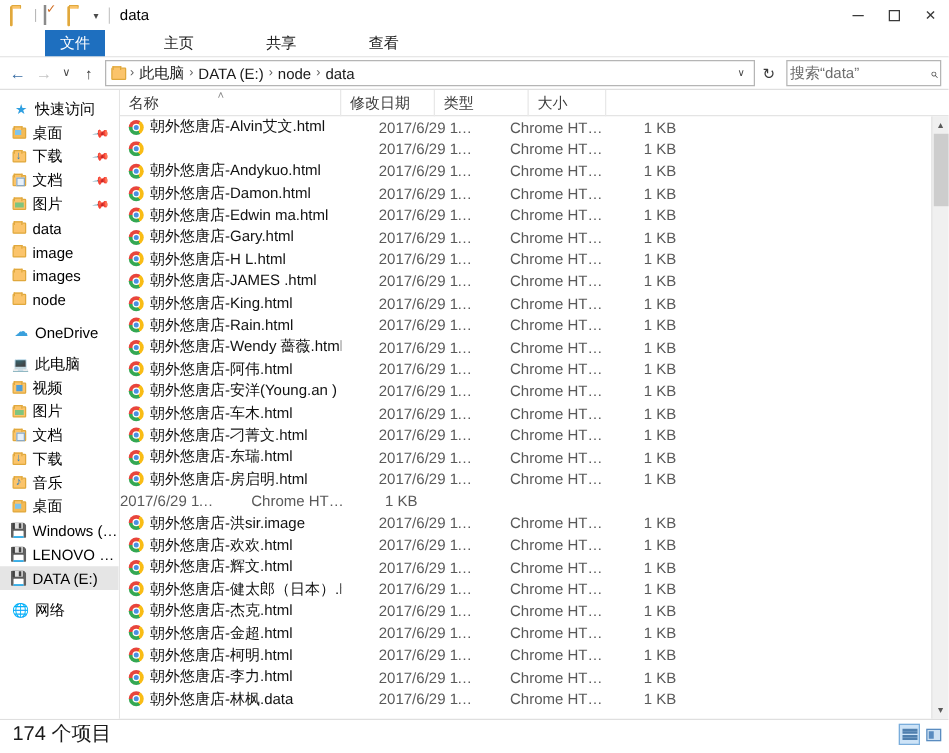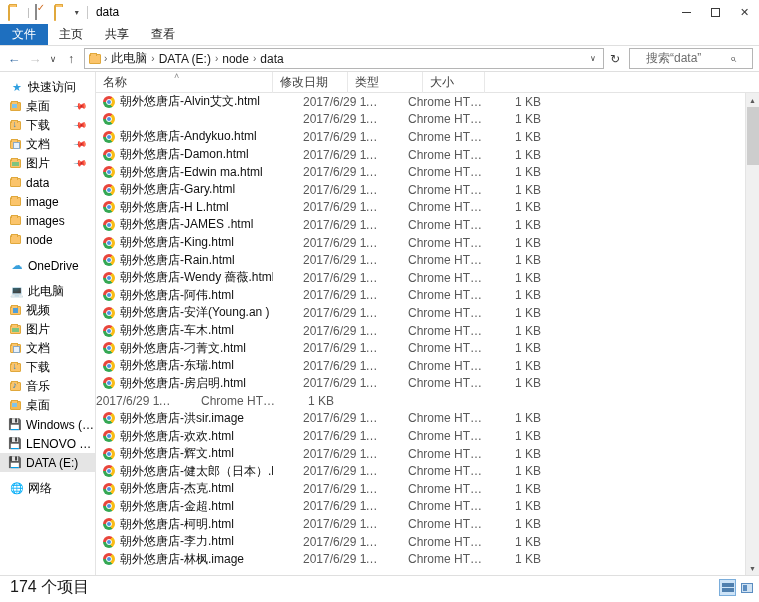--- a/index.html
+++ b/index.html
@@ -26,37 +26,37 @@
   .title-text { font-size: 12px; color: #000; margin-left: 8px; }
   .title-divider { width:1px; height:13px; background:#c9c9c9; margin-left:6px; }
   .spacer { flex: 1; }
   .wincontrols { display: flex; height: 24px; }
   .wcbtn { width: 29px; height: 24px; display: flex; align-items: center; justify-content: center; font-size: 11px; color: #3a3a3a; }
   .glyph-min { width:9px; height:1px; background:#3a3a3a; }
   .glyph-max { width:9px; height:9px; border:1px solid #3a3a3a; }
 
   
   .ribbon { height: 22px; display: flex; align-items: stretch; background: #fff; border-bottom: 1px solid #dfdfdf; flex: 0 0 22px; }
-  .tab { padding: 0 11px; display: flex; align-items: center; font-size: 12px; color: #1a1a1a; }
+  .tab { padding: 0 11px; display: flex; align-items: center; font-size: 12px; color: #1a1a1a; margin-left: 36px; }
   .tab.file { background: #1e6fbf; color: #fff; padding: 0 12px; }
 
   
   .addrbar { height: 25px; display: flex; align-items: center; background:#fff; padding: 0 6px 0 4px; flex: 0 0 25px; gap: 1px; }
   .navbtn { width: 20px; height: 20px; display:flex; align-items:center; justify-content:center; font-size: 13px; color: #3a6ea5; }
   .navbtn.disabled { color: #c4c4c4; }
   .navbtn.small { width:14px; font-size:9px; color:#444; }
   .navbtn.up { color:#3a3a3a; font-size:12px; }
   .addrbox { flex: 1; height: 21px; border: 1px solid #b5b5b5; background:#fff; display: flex; align-items: center; padding: 0 2px 0 4px; margin-left: 2px; }
   .crumb-folder { width: 12px; height: 10px; background:#fbc46b; border:1px solid #e0a83c; border-radius:1px; margin-right: 2px; position:relative; }
   .crumb-folder:before{content:"";position:absolute;left:0;top:-2px;width:5px;height:2px;background:#fbc46b;border:1px solid #e0a83c;border-bottom:none;}
   .crumb { font-size: 12px; color: #1a1a1a; padding: 0 3px; }
   .crumb-sep { font-size: 10px; color: #5d5d5d; padding: 0 1px; }
   .addr-caret { margin-left:auto; font-size:8px; color:#444; padding: 0 5px; }
   .refresh { font-size: 12px; color:#3a3a3a; padding: 0 5px; }
-  .searchbox { width: 124px; height: 21px; border: 1px solid #b5b5b5; background:#fff; display:flex; align-items:center; padding: 0 16px; margin-left: 3px; }
+  .searchbox { width: 124px; height: 21px; border: 1px solid #b5b5b5; background:#fff; display:flex; align-items:center; padding: 0 2px; margin-left: 3px; }
   .search-ph { font-size: 12px; color:#6d6d6d; flex:1; }
   .search-ico { font-size: 11px; color: #3a3a3a; transform: scaleX(-1); }
 
   
   .body { flex: 1; display: flex; min-height: 0; border-top: 1px solid #dfdfdf; }
 
   
   .sidebar { width: 95px; background: #fff; overflow: hidden; padding-top: 6px; flex: 0 0 95px; position:relative; }
   .nav-item { height: 19px; display: flex; align-items: center; padding-left: 10px; font-size: 12px; color: #000; white-space: nowrap; position:relative; }
   .nav-item.indent1 { padding-left: 8px; }
@@ -563,21 +563,21 @@
                 <span class="chrome-ico"></span>
                 <span>朝外悠唐店-李力.html</span>
               </div>
               <div class="cell c2">2017/6/29 11:20</div>
               <div class="cell c3">Chrome HTML D...</div>
               <div class="cell c4">1 KB</div>
             </div>
             <div class="row">
               <div class="cell c1">
                 <span class="chrome-ico"></span>
-                <span>朝外悠唐店-林枫.image</span>
+                <span>朝外悠唐店-林枫.data</span>
               </div>
               <div class="cell c2">2017/6/29 11:20</div>
               <div class="cell c3">Chrome HTML D...</div>
               <div class="cell c4">1 KB</div>
             </div>
           </div>
         <div class="vscroll">
           <div class="sb-arrow">▲</div>
           <div class="sb-track">
             <div class="sb-thumb"></div>

